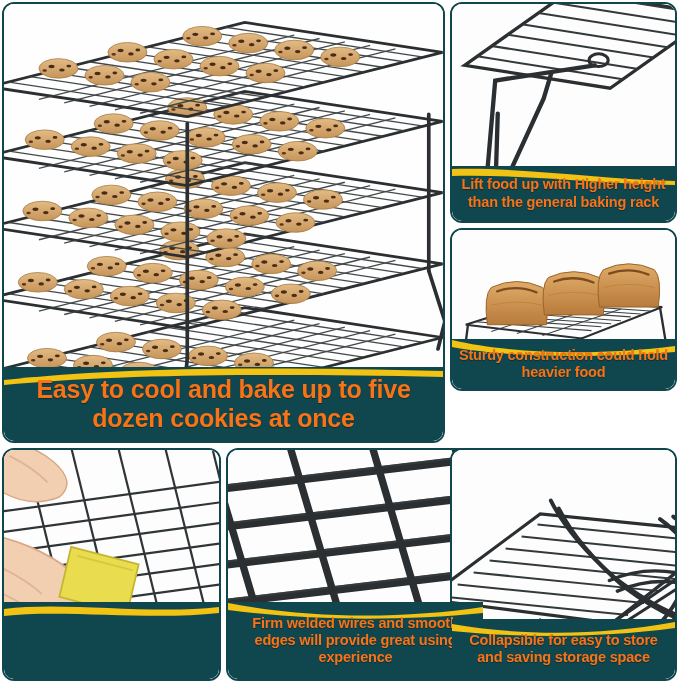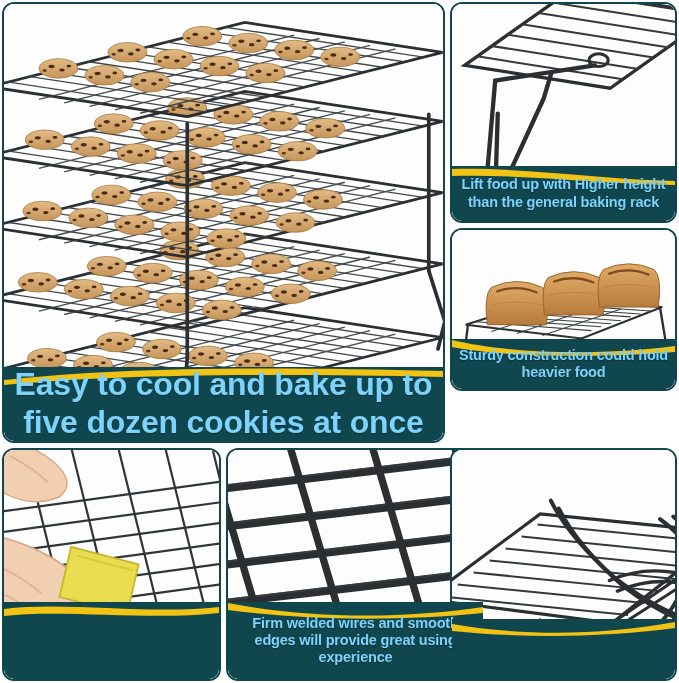--- a/index.html
+++ b/index.html
@@ -10,34 +10,34 @@
 
   .panel{ position:absolute; background:#ffffff;
     border:2px solid #10474f; border-radius:12px; overflow:hidden; }
 
   .photo{ position:absolute; left:0; right:0; top:0; bottom:0;
     background:#fdfdfd; overflow:hidden; }
 
   .cap{ position:absolute; left:0; right:0; bottom:0; background:#10474f;
     display:flex; align-items:center; justify-content:center; z-index:6; }
   .cap .wave{ position:absolute; left:0; top:-1px; width:100%; height:20px; display:block; }
-  .cap p{ position:relative; z-index:2; color:#7dd3fc; text-align:center;
+  .cap p{ position:relative; z-index:2; color:#f97316; text-align:center;
     font-weight:bold; line-height:1.18; letter-spacing:-.2px;
     text-shadow:0 1px 1px rgba(0,0,0,.35); padding:0 6px; }
 
   
   #p-hero{ left:2px;   top:2px;   width:443px; height:441px; }
   #p-height{ left:450px; top:2px;   width:227px; height:221px; }
   #p-sturdy{ left:450px; top:228px; width:227px; height:163px; }
   #p-clean{ left:2px;   top:448px; width:219px; height:233px; }
   #p-weld{  left:226px; top:448px; width:259px; height:233px; }
   #p-fold{  left:450px; top:448px; width:227px; height:233px; }
 
   #p-hero  .cap{ height:74px; }
-  #p-hero  .cap p{ font-size:32px; }
+  #p-hero  .cap p{ font-size:25px; }
   #p-height .cap{ height:55px; }
   #p-height .cap p{ font-size:14.5px; }
   #p-sturdy .cap{ height:50px; }
   #p-sturdy .cap p{ font-size:14.5px; }
   #p-clean .cap{ height:77px; }
   #p-clean .cap p{ font-size:14.5px; }
   #p-weld  .cap{ height:77px; }
   #p-weld  .cap p{ font-size:14.5px; }
   #p-fold  .cap{ height:60px; }
   #p-fold  .cap p{ font-size:14.5px; }
@@ -534,16 +534,17 @@
           <path d="M148 98 Q176 86 206 94"></path>
           <path d="M154 106 Q182 94 212 102"></path>
         </g>
       </svg>
     </div>
     <div class="cap">
       <svg class="wave" viewBox="0 0 227 20" preserveAspectRatio="none">
         <path d="M0 6 C70 18 150 18 227 4 L227 20 L0 20 Z" fill="#f2c313"></path>
         <path d="M0 13 C70 20 150 20 227 10 L227 20 L0 20 Z" fill="#10474f"></path>
       </svg>
+      <p>Collapsible for easy to store and saving storage space</p>
     </div>
   </div>
 
 </div>
 
 </body></html>

